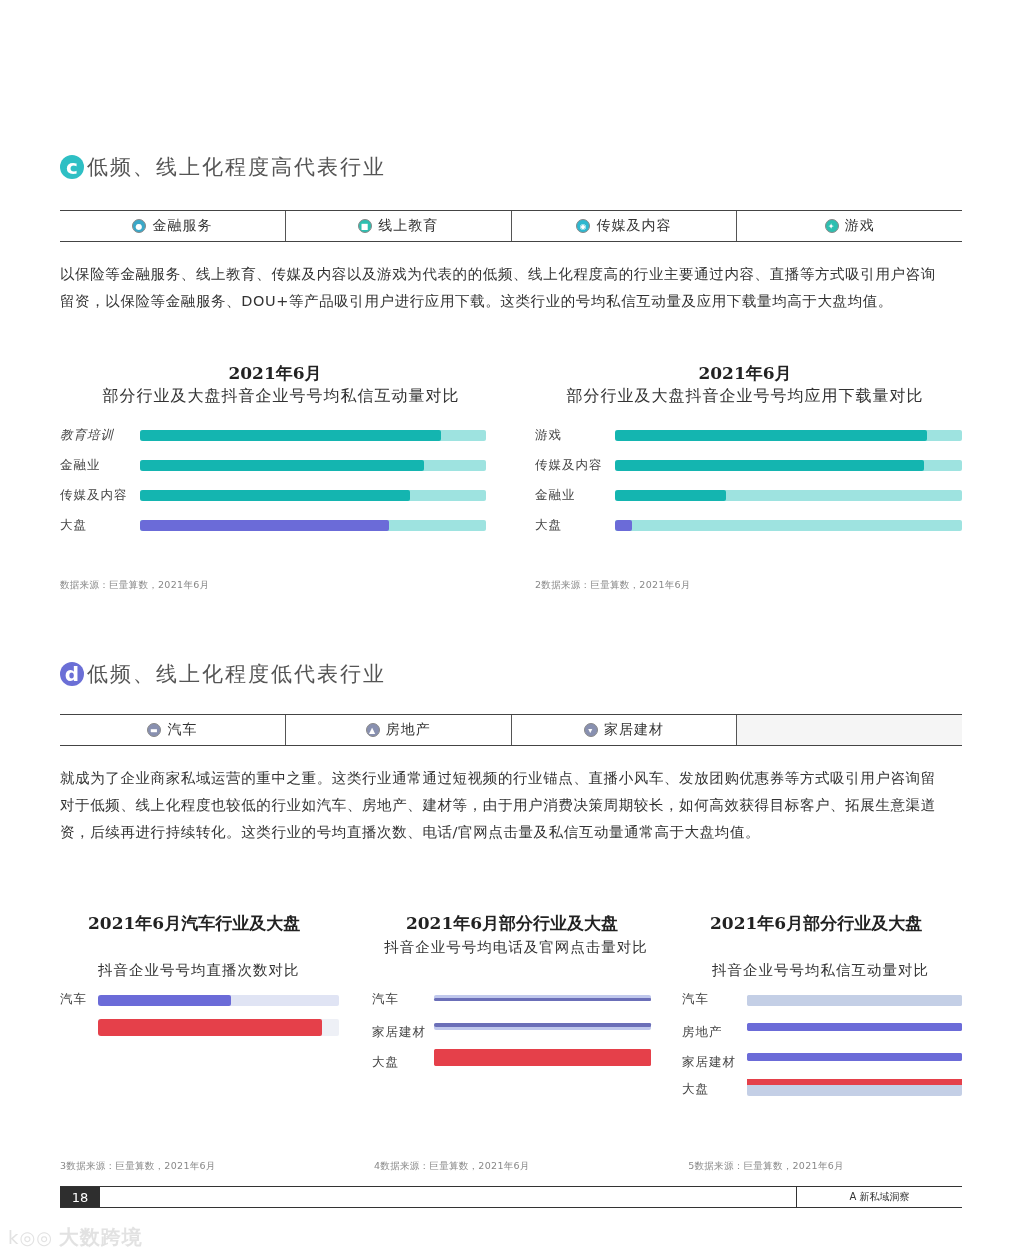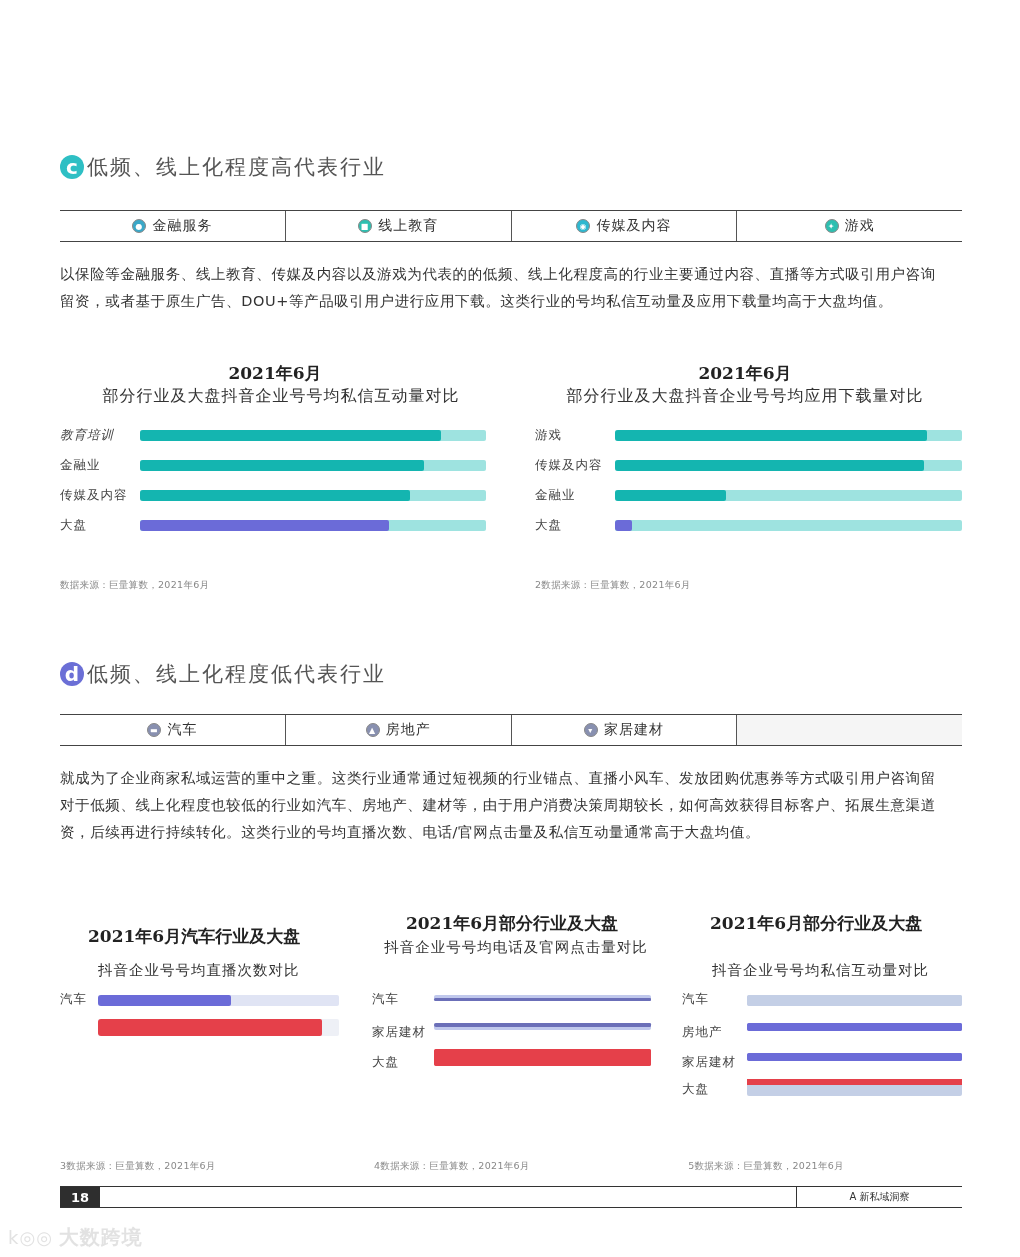--- a/index.html
+++ b/index.html
@@ -19,21 +19,21 @@
 
   .chart { position: absolute; }
   .chart-title1 { text-align: center; font-size: 17px; color: #222; font-family: "DejaVu Serif", serif; font-weight: bold; }
   .chart-title2 { text-align: center; font-size: 16px; color: #333; letter-spacing: 1px; }
   .bar-label { font-size: 12.5px; color: #444; letter-spacing: 1px; }
   .bar-track { position: absolute; height: 11px; border-radius: 2px; }
   .bar-fill { position: absolute; left: 0; top: 0; height: 100%; border-radius: 3px 2px 2px 3px; }
   .source { position: absolute; font-size: 9.5px; color: #888; line-height: 11px; letter-spacing: 0.3px; }
 
   .footer { position: absolute; left: 60px; top: 1186px; width: 902px; height: 22px; border-top: 1.5px solid #333; border-bottom: 1.5px solid #333; display: flex; }
-  .page-num { width: 40px; background: #2e2e2e; color: #fff; font-weight: bold; font-size: 13px; display: flex; align-items: center; justify-content: center; }
+  .page-num { width: 40px; background: #2e2e2e; color: #fff; font-weight: normal; font-size: 13px; display: flex; align-items: center; justify-content: center; }
   .footer-spacer { flex: 1; }
   .footer-title { width: 166px; border-left: 1px solid #333; font-size: 10px; color: #333; display: flex; align-items: center; justify-content: center; }
 
   .watermark { position: absolute; left: 8px; top: 1224px; font-size: 20px; color: #e2e2e2; font-weight: bold; display: flex; align-items: center; letter-spacing: 1px; }
 </style>
 </head>
 <body>
 
 <div class="section-title" style="top:153px;">
   <span class="section-badge" style="background:#2ebfc4;">c</span>
@@ -54,21 +54,21 @@
     <span>传媒及内容</span>
   </div>
   <div class="tab">
     <span class="tab-icon" style="background:#2ebfb0;">✦</span>
     <span>游戏</span>
   </div>
 </div>
 
 <div class="para" style="top:261px;">
   <div>以保险等金融服务、线上教育、传媒及内容以及游戏为代表的的低频、线上化程度高的行业主要通过内容、直播等方式吸引用户咨询</div>
-  <div>留资，或者基于原生广告、DOU+等产品吸引用户进行应用下载。这类行业的号均私信互动量及应用下载量均高于大盘均值。</div>
+  <div>留资，以保险等金融服务、DOU+等产品吸引用户进行应用下载。这类行业的号均私信互动量及应用下载量均高于大盘均值。</div>
 </div>
 
 <div class="chart" style="left:60px; top:360px; width:430px; height:240px;">
   <div class="chart-title1" style="position:absolute; left:0; width:430px; top:2px;">2021年6月</div>
   <div class="chart-title2" style="position:absolute; left:6px; width:430px; top:26px;">部分行业及大盘抖音企业号号均私信互动量对比</div>
 
   <div class="bar-label" style="position:absolute; left:0; top:67px;font-style:italic;">教育培训</div>
   <div class="bar-track" style="left:80px; top:70px; width:346px; background:#9ee3e0;">
     <div class="bar-fill" style="width:87%; background:#14b5b0;"></div>
   </div>
@@ -139,21 +139,21 @@
   <div class="tab empty"></div>
 </div>
 
 <div class="para" style="top:765px;">
   <div>就成为了企业商家私域运营的重中之重。这类行业通常通过短视频的行业锚点、直播小风车、发放团购优惠券等方式吸引用户咨询留</div>
   <div>对于低频、线上化程度也较低的行业如汽车、房地产、建材等，由于用户消费决策周期较长，如何高效获得目标客户、拓展生意渠道</div>
   <div>资，后续再进行持续转化。这类行业的号均直播次数、电话/官网点击量及私信互动量通常高于大盘均值。</div>
 </div>
 
 <div class="chart" style="left:60px; top:910px; width:290px; height:265px;">
-  <div class="chart-title1" style="position:absolute; left:28px; width:220px; top:15px; text-align:left; line-height:22px;">2021年6月汽车行业及大盘</div>
+  <div class="chart-title1" style="position:absolute; left:28px; width:220px; top:2px; text-align:left; line-height:22px;">2021年6月汽车行业及大盘</div>
   <div class="chart-title2" style="position:absolute; left:38px; top:51px; text-align:left; font-size:14.5px;">抖音企业号号均直播次数对比</div>
 
   <div class="bar-label" style="position:absolute; left:0; top:81px;">汽车</div>
   <div class="bar-track" style="left:38px; top:85px; width:241px; height:11px; background:#e0e4f4;">
     <div class="bar-fill" style="width:55%; background:#6b6bd8;"></div>
   </div>
   <div class="bar-track" style="left:38px; top:109px; width:241px; height:17px; background:#eef0f6;">
     <div class="bar-fill" style="width:93%; background:#e5404a;"></div>
   </div>
 

